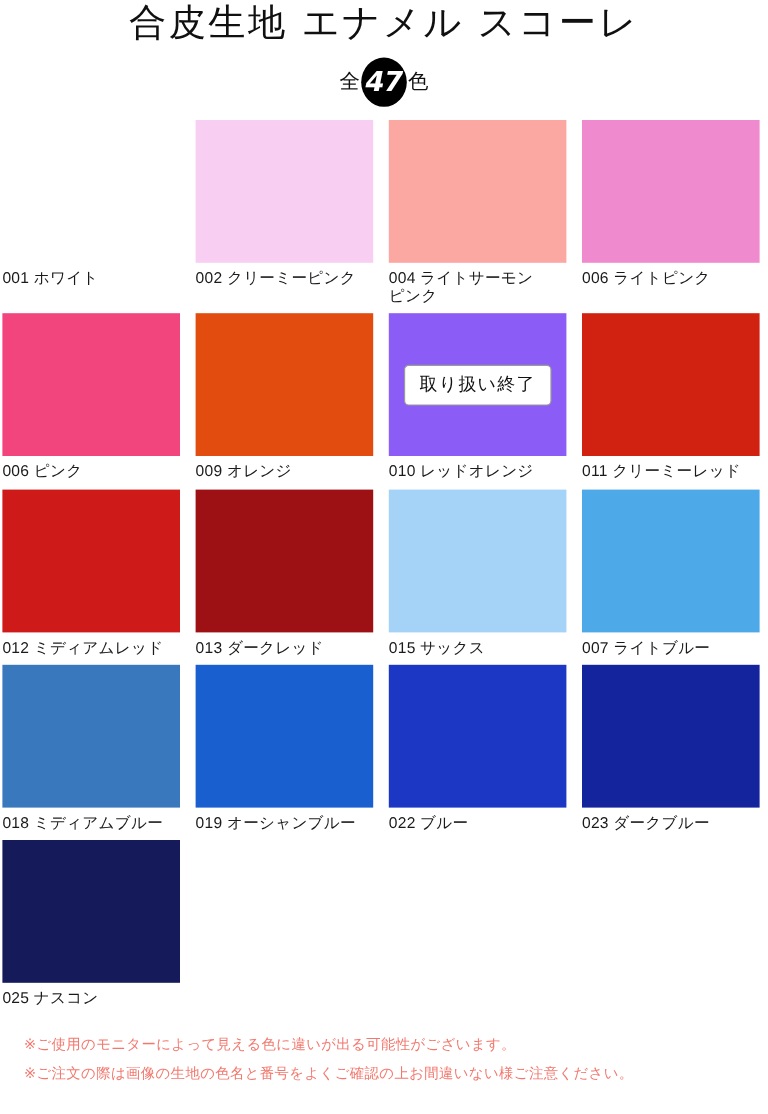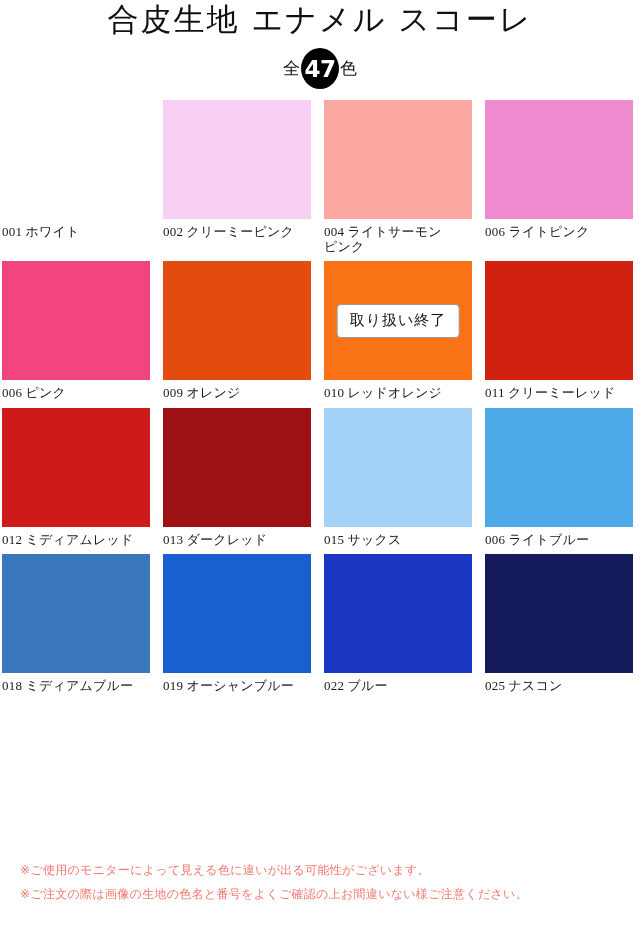--- a/index.html
+++ b/index.html
@@ -47,20 +47,21 @@
 
   .count-badge {
     width: 38px;
     height: 41px;
     border-radius: 50%;
     background: #000000;
     color: #ffffff;
     font-family: "DejaVu Sans", "Liberation Sans", sans-serif;
     font-size: 23px;
     font-weight: 700;
+    font-style: italic;
     display: flex;
     align-items: center;
     justify-content: center;
     margin: 0 1px;
     letter-spacing: -0.5px;
   }
 
   
   .swatch-grid {
     margin-top: 10px;
@@ -76,21 +77,21 @@
   }
 
   .swatch-chip {
     position: relative;
     width: 148px;
     height: 119px;
     margin: 0 auto 0 0;
   }
 
   .swatch-label {
-    font-family: Liberation Serif, serif;
+    font-family: Liberation Sans, sans-serif;
     font-size: 13px;
     color: #1a1a1a;
     line-height: 1.18;
     padding-top: 5px;
     padding-bottom: 7px;
     letter-spacing: 0.2px;
     white-space: pre-line;
   }
 
   
@@ -160,21 +161,21 @@
     </div>
     <div class="swatch-cell">
       <div class="swatch-chip" style="background: rgb(242, 69, 126);"></div>
       <div class="swatch-label">006 ピンク</div>
     </div>
     <div class="swatch-cell">
       <div class="swatch-chip" style="background: rgb(226, 77, 15);"></div>
       <div class="swatch-label">009 オレンジ</div>
     </div>
     <div class="swatch-cell">
-      <div class="swatch-chip" style="background: #f97316;">
+      <div class="swatch-chip" style="background: #8b5cf6;">
         <div class="discontinued-badge">取り扱い終了</div>
       </div>
       <div class="swatch-label">010 レッドオレンジ</div>
     </div>
     <div class="swatch-cell">
       <div class="swatch-chip" style="background: rgb(209, 34, 17);"></div>
       <div class="swatch-label">011 クリーミーレッド</div>
     </div>
     <div class="swatch-cell">
       <div class="swatch-chip" style="background: rgb(206, 26, 24);"></div>
@@ -183,33 +184,37 @@
     <div class="swatch-cell">
       <div class="swatch-chip" style="background: rgb(157, 16, 19);"></div>
       <div class="swatch-label">013 ダークレッド</div>
     </div>
     <div class="swatch-cell">
       <div class="swatch-chip" style="background: rgb(165, 210, 247);"></div>
       <div class="swatch-label">015 サックス</div>
     </div>
     <div class="swatch-cell">
       <div class="swatch-chip" style="background: rgb(78, 169, 232);"></div>
-      <div class="swatch-label">006 ライトブルー</div>
+      <div class="swatch-label">007 ライトブルー</div>
     </div>
     <div class="swatch-cell">
       <div class="swatch-chip" style="background: rgb(58, 120, 190);"></div>
       <div class="swatch-label">018 ミディアムブルー</div>
     </div>
     <div class="swatch-cell">
       <div class="swatch-chip" style="background: rgb(26, 95, 208);"></div>
       <div class="swatch-label">019 オーシャンブルー</div>
     </div>
     <div class="swatch-cell">
       <div class="swatch-chip" style="background: rgb(28, 55, 196);"></div>
       <div class="swatch-label">022 ブルー</div>
+    </div>
+    <div class="swatch-cell">
+      <div class="swatch-chip" style="background: rgb(20, 36, 157);"></div>
+      <div class="swatch-label">023 ダークブルー</div>
     </div>
     <div class="swatch-cell">
       <div class="swatch-chip" style="background: rgb(20, 26, 90);"></div>
       <div class="swatch-label">025 ナスコン</div>
     </div>
   </div>
 
 <div class="footer-notes">
   <div class="note">※ご使用のモニターによって見える色に違いが出る可能性がございます。</div>
   <div class="note">※ご注文の際は画像の生地の色名と番号をよくご確認の上お間違いない様ご注意ください。</div>

